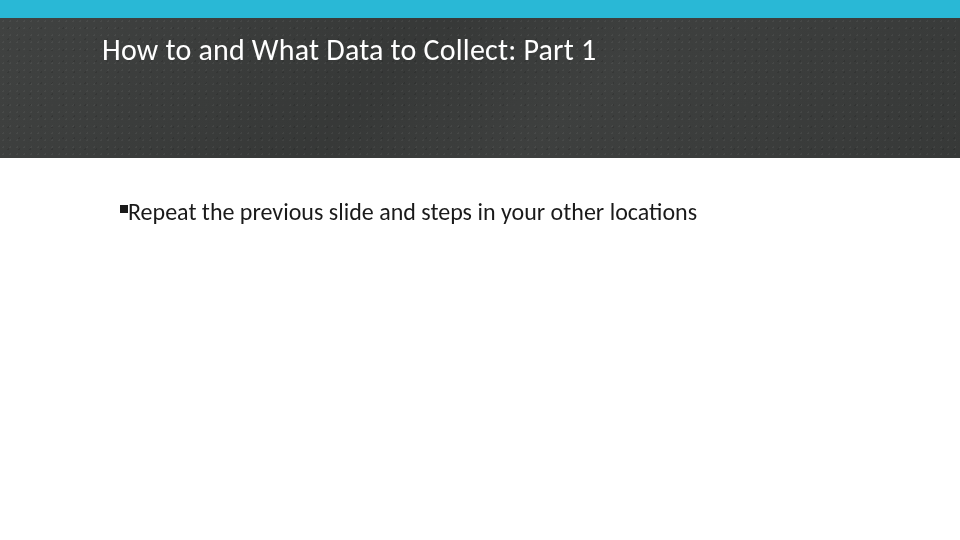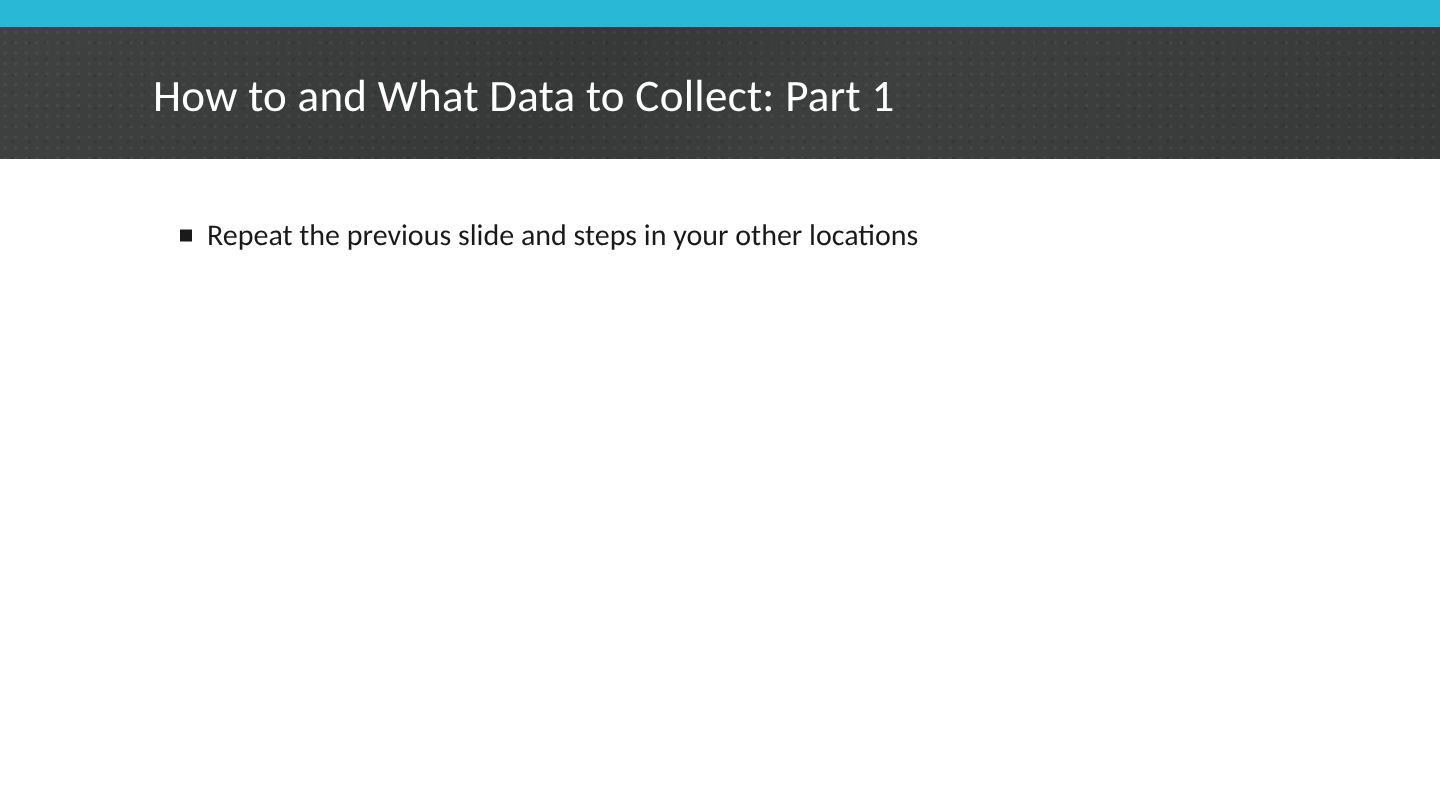--- a/index.html
+++ b/index.html
@@ -10,50 +10,49 @@
       font-family: Calibri, "Segoe UI", Arial, sans-serif;
       overflow: hidden;
     }
     .accent-bar {
       width: 100%;
       height: 18px;
       background: #29b8d6;
     }
     .title-band {
       width: 100%;
-      height: 88px;
+      height: 140px;
       background-color: #3a3c3b;
       background-image:
         radial-gradient(rgba(255,255,255,0.05) 1px, transparent 1px),
         radial-gradient(rgba(0,0,0,0.12) 1px, transparent 1px),
         linear-gradient(135deg, rgba(255,255,255,0.03) 0%, rgba(0,0,0,0.06) 40%, rgba(255,255,255,0.02) 60%, rgba(0,0,0,0.05) 100%);
       background-size: 7px 7px, 11px 11px, 100% 100%;
       background-position: 0 0, 3px 5px, 0 0;
       display: flex;
       align-items: flex-start;
-      padding-top: 28px;
+      padding-top: 13px;
       padding-left: 102px;
     }
     .slide-title {
       color: #ffffff;
       font-size: 30px;
       font-weight: 400;
       letter-spacing: 0.2px;
     }
     .content {
       padding-top: 38px;
       padding-left: 120px;
       padding-right: 60px;
     }
     .bullet-item {
       display: flex;
       align-items: flex-start;
-      gap: 10px;
       color: #1a1a1a;
-      font-size: 20px;
+      font-size: 24px;
       line-height: 1.3;
     }
     .bullet-marker {
       display: inline-block;
       width: 8px;
       height: 8px;
       background: #1a1a1a;
       margin-top: 9px;
       flex-shrink: 0;
     }

